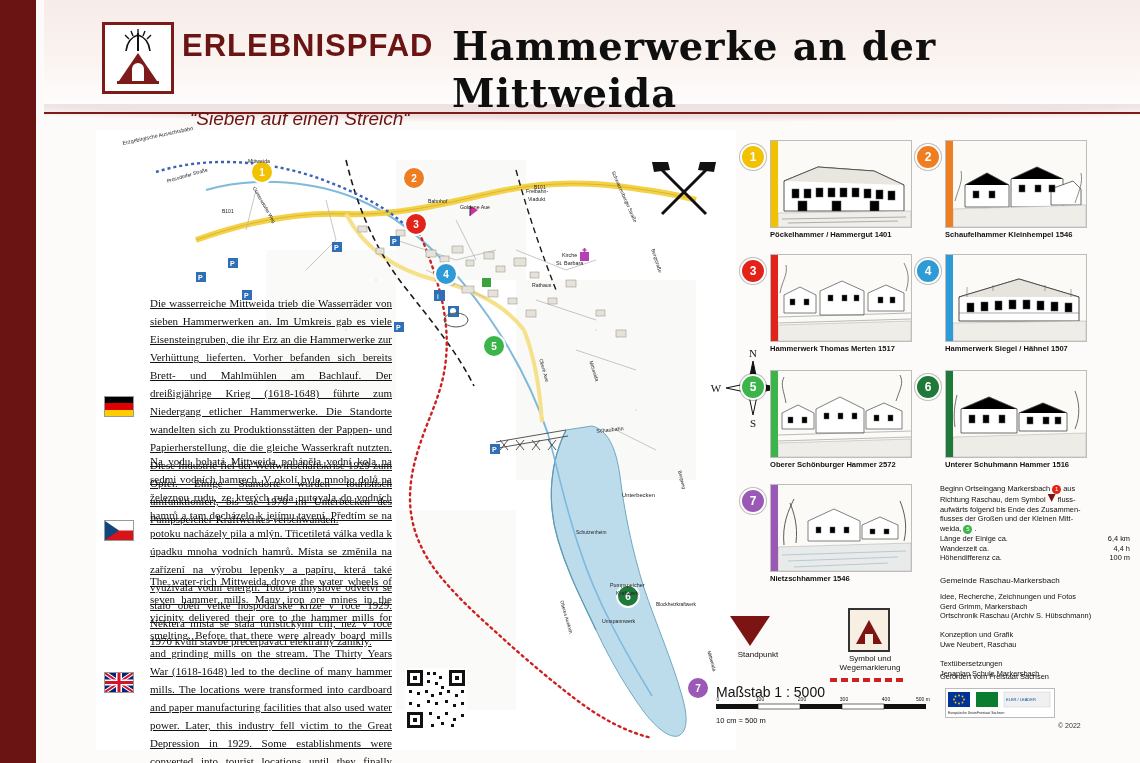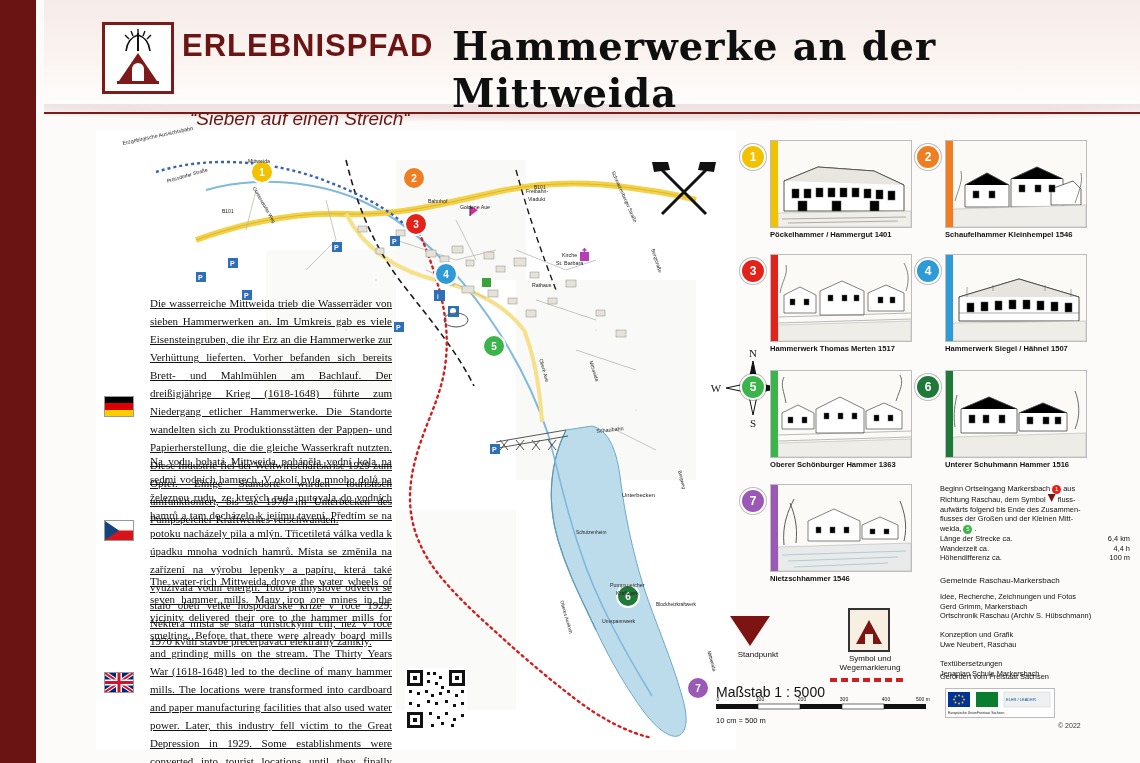--- a/index.html
+++ b/index.html
@@ -570,21 +570,21 @@
           <path d="M0 64 L133 60"></path>
             <path d="M0 70 L133 66"></path>
         </g>
         <g stroke="#4e4e4e" stroke-width="0.8" fill="none">
           <path d="M118 30 C122 18 126 12 122 4"></path>
             <path d="M8 32 C6 20 2 14 6 6"></path>
         </g>
         <path d="M0 72 L133 68 L133 86 L0 86 Z" fill="#eeede7" stroke="#9a9a9a" stroke-width="0.4"></path>
       </svg>
     </div>
-    <div class="photo-cap" style="left:30px;top:90px;width:160px;">Oberer Schönburger Hammer 1363</div>
+    <div class="photo-cap" style="left:30px;top:90px;width:160px;">Oberer Schönburger Hammer 2572</div>
   </div>
 
   <div class="photo-card" style="left:915px;top:370px;">
     <div class="num-badge" style="left:0;top:4px;background:#1f7a3a;">6</div>
     <div class="photo-frame" style="left:30px;top:0;">
       <div class="photo-stripe" style="background:#1f7a3a;"></div>
       <svg class="photo-sketch" viewBox="0 0 133 86">
         <rect width="133" height="86" fill="#fbfaf6"></rect>
         <g stroke="#464646" fill="#fff" stroke-width="0.8">
           <path d="M8 62 L8 38 L36 26 L64 38 L64 62 Z"></path>
@@ -652,21 +652,21 @@
     <span>fluss-</span><br>
     <span>aufwärts folgend bis Ende des Zusammen-</span><br>
     <span>flusses der Großen und der Kleinen Mitt-</span><br>
     <span>weida,</span>
     <span style="display:inline-block;width:9px;height:9px;border-radius:50%;background:#3bb44a;color:#fff;font-size:6px;text-align:center;line-height:9px;">5</span>
     <span>.</span>
   </div>
 
   <div class="info-txt" style="left:940px;top:534px;width:190px;">
     <div>
-      <span>Länge der Strecke ca.</span>
+      <span>Länge der Einige ca.</span>
       <span style="float:right;">6,4 km</span>
     </div>
     <div>
       <span>Wanderzeit ca.</span>
       <span style="float:right;">4,4 h</span>
     </div>
     <div>
       <span>Höhendifferenz ca.</span>
       <span style="float:right;">100 m</span>
     </div>

